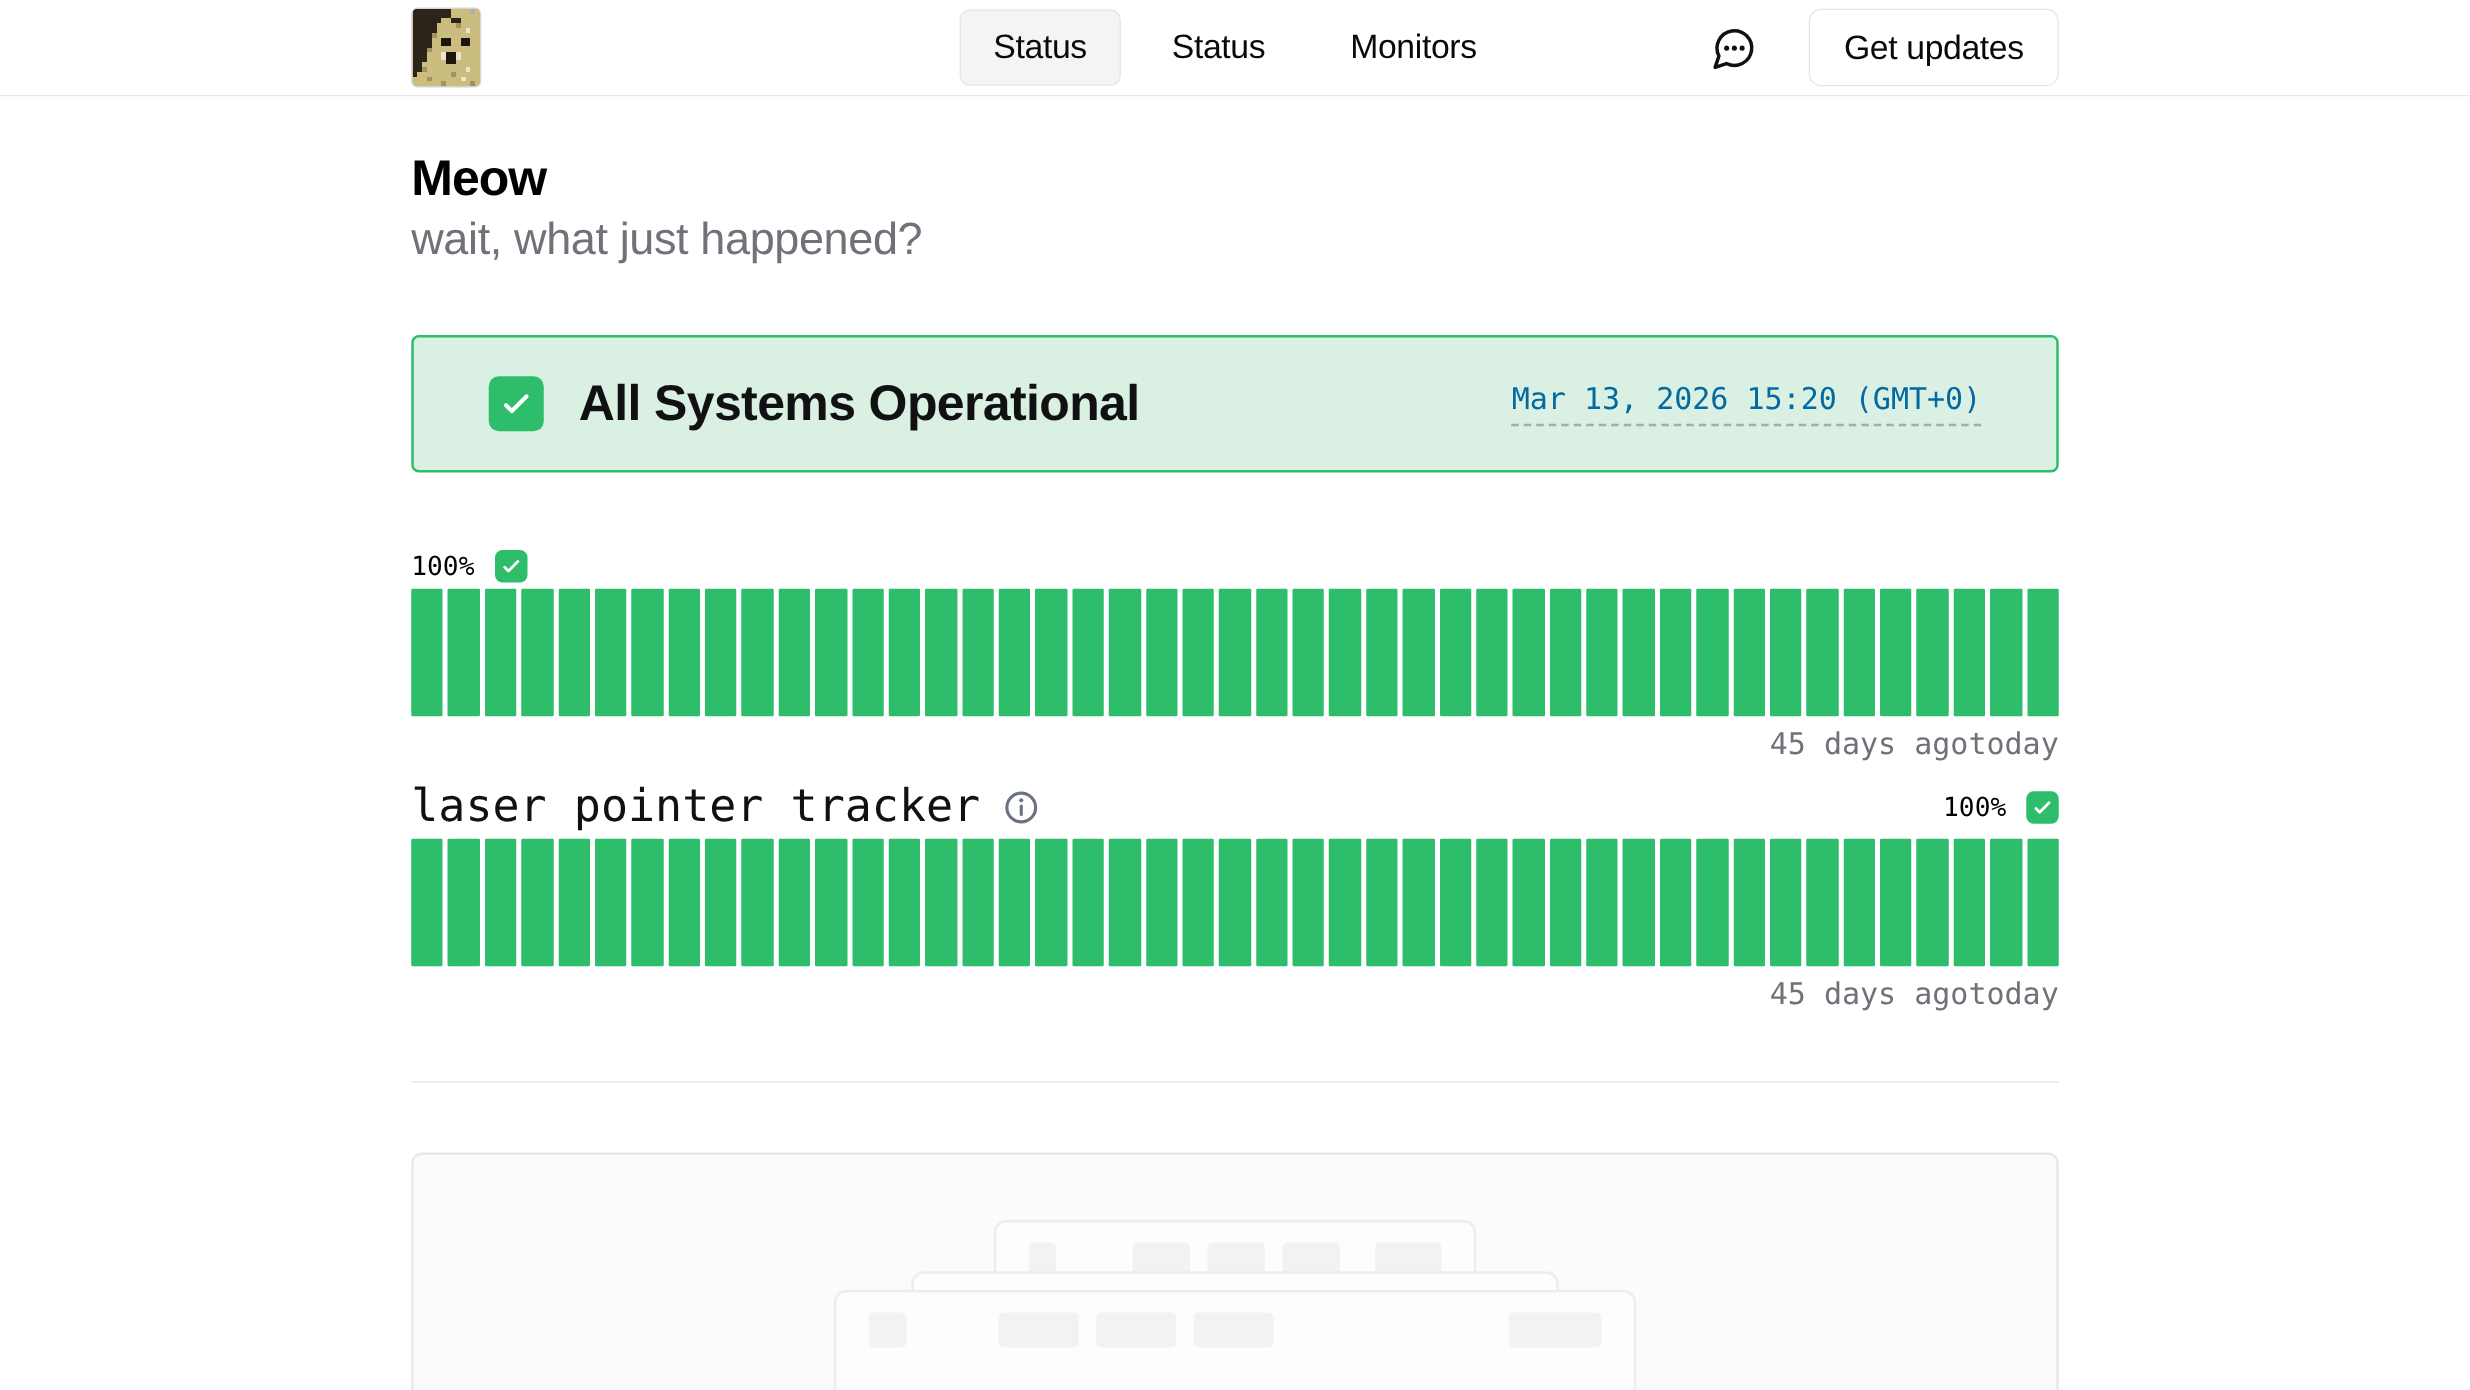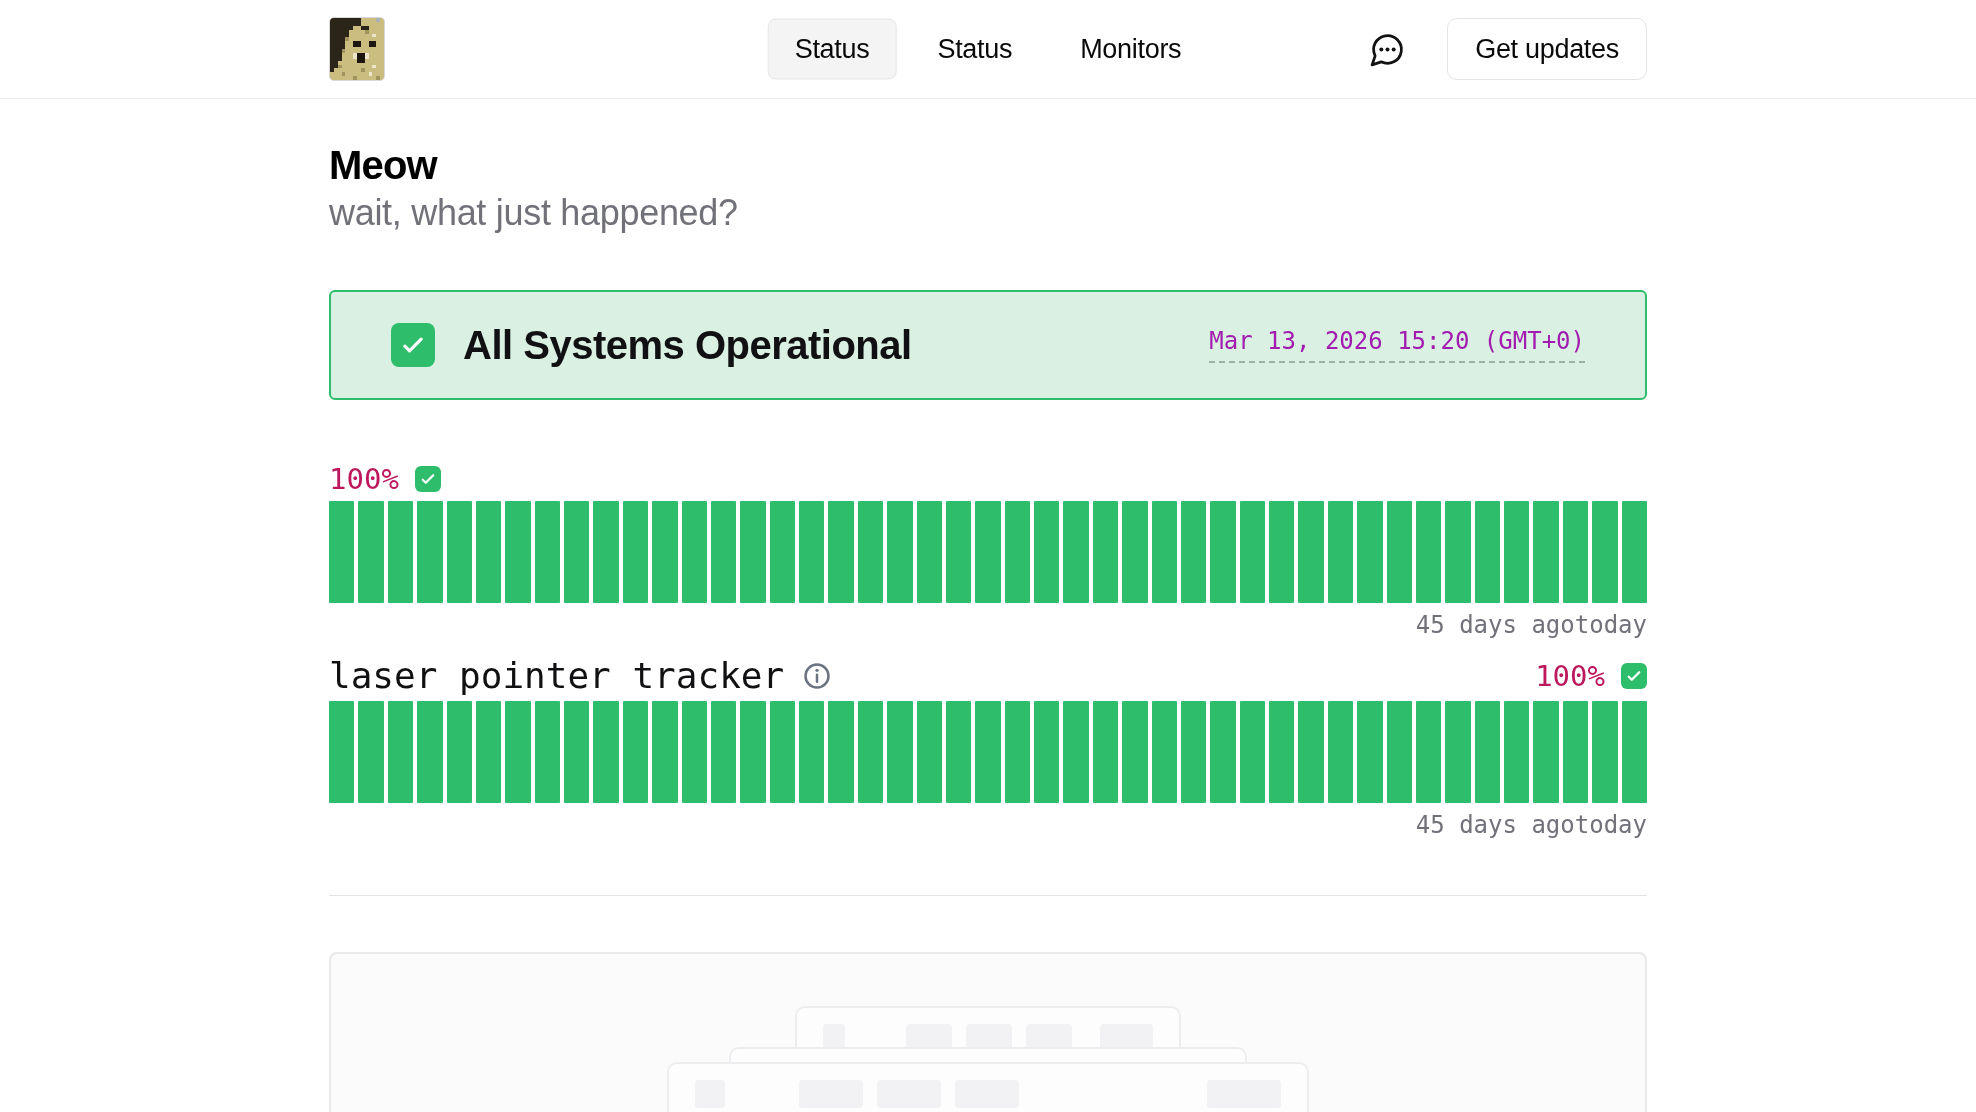--- a/index.html
+++ b/index.html
@@ -8,51 +8,51 @@
     background:#ffffff; color:#09090b;
     font-family:"Liberation Sans", sans-serif;
     -webkit-font-smoothing:antialiased;
   }
   :root {
     --green:#2ebd6b; --banner-bg:#d9f0e2; --border:#e4e4e7; --muted:#71717a;
   }
   .mono { font-family:"DejaVu Sans Mono", monospace; }
 
   
-  .header { height:99px; border-bottom:1px solid #e9e9eb; background:#fff; }
+  .header { height:77px; border-bottom:1px solid #e9e9eb; background:#fff; }
   .header-inner { width:1318px; height:100%; margin:0 auto; position:relative; display:flex; align-items:center; }
   .logo { width:56px; height:64px; border-radius:5px; border:1px solid #d8d8dc; overflow:hidden; cursor:pointer; background:#cbbc80; flex:none; }
   .logo svg { display:block; width:100%; height:100%; }
   .nav { position:absolute; left:50%; top:50%; transform:translate(-50%,-50%); display:flex; align-items:center; gap:14px; }
   .nav-item { font-size:27px; font-weight:500; letter-spacing:-0.3px; padding:14px 26px; border-radius:8px; border:1px solid transparent; cursor:pointer; white-space:nowrap; }
   .nav-item.active { background:#f4f4f5; border-color:#e4e4e7; }
   .header-right { margin-left:auto; display:flex; align-items:center; gap:40px; }
   .chat-btn { width:40px; height:40px; display:flex; align-items:center; justify-content:center; cursor:pointer; color:#111113; }
   .updates-btn { height:62px; padding:16px 27px; display:flex; align-items:center; font-size:27px; font-weight:500; letter-spacing:-0.3px;
                  background:#fff; border:1px solid #e4e4e7; border-radius:10px; cursor:pointer; color:#09090b; }
 
   
   .main { width:1318px; margin:0 auto; }
   .page-title { margin:44px 0 0; font-size:40px; line-height:1.1; font-weight:700; letter-spacing:-0.8px; color:#000000; }
   .page-subtitle { margin-top:4px; font-size:36px; line-height:1.2; color:var(--muted); letter-spacing:-0.3px; }
 
   .banner { margin-top:56px; height:110px; background:var(--banner-bg); border:2px solid var(--green); border-radius:6px;
             display:flex; align-items:center; padding:0 60px; }
   .banner-check { width:44px; height:44px; border-radius:8px; background:var(--green); display:flex; align-items:center; justify-content:center; flex:none; }
   .banner-label { margin-left:28px; font-size:40px; font-weight:700; letter-spacing:-0.5px; color:#111113; }
-  .banner-time { margin-left:auto; font-size:24px; color:#a21caf; border-bottom:2px dashed #9fb0a6; padding-bottom:6px; cursor:default; }
+  .banner-time { margin-left:auto; font-size:24px; color:#0369a1; border-bottom:2px dashed #9fb0a6; padding-bottom:6px; cursor:default; }
 
   .monitor { margin-top:62px; }
   .monitor + .monitor { margin-top:16px; }
   .monitor-head { display:flex; align-items:center; justify-content:space-between; }
   .monitor-title-wrap { display:flex; align-items:center; gap:18px; }
   .monitor-name { font-size:36px; color:#111113; }
   .info-icon { width:30px; height:30px; color:#6b7280; display:flex; align-items:center; justify-content:center; cursor:pointer; }
   .monitor-status { display:flex; align-items:center; gap:16px; }
-  .uptime { font-size:29px; color:#be185d; }
+  .uptime { font-size:21px; color:#000000; }
   .status-check { width:26px; height:26px; border-radius:6px; background:var(--green); display:flex; align-items:center; justify-content:center; }
   .bars { margin-top:5px; height:102px; display:flex; gap:4px; }
   .bar { flex:1 1 0; background:var(--green); border-radius:1px; cursor:pointer; }
   .bar-labels { margin-top:8px; display:flex; justify-content:flex-end; font-size:24px; color:var(--muted); }
 
   .divider { margin-top:56px; border:none; border-top:1px solid #e4e4e7; }
 
   
   .events-card { position:relative; margin-top:56px; height:400px; background:#fbfbfb; border:2px solid #e9e9eb; border-radius:8px; overflow:hidden; }
   .ghost-card { position:absolute; left:50%; transform:translateX(-50%); height:150px; background:#fdfdfd; border:2px solid #ededef; border-radius:10px; padding:16px 26px; }

